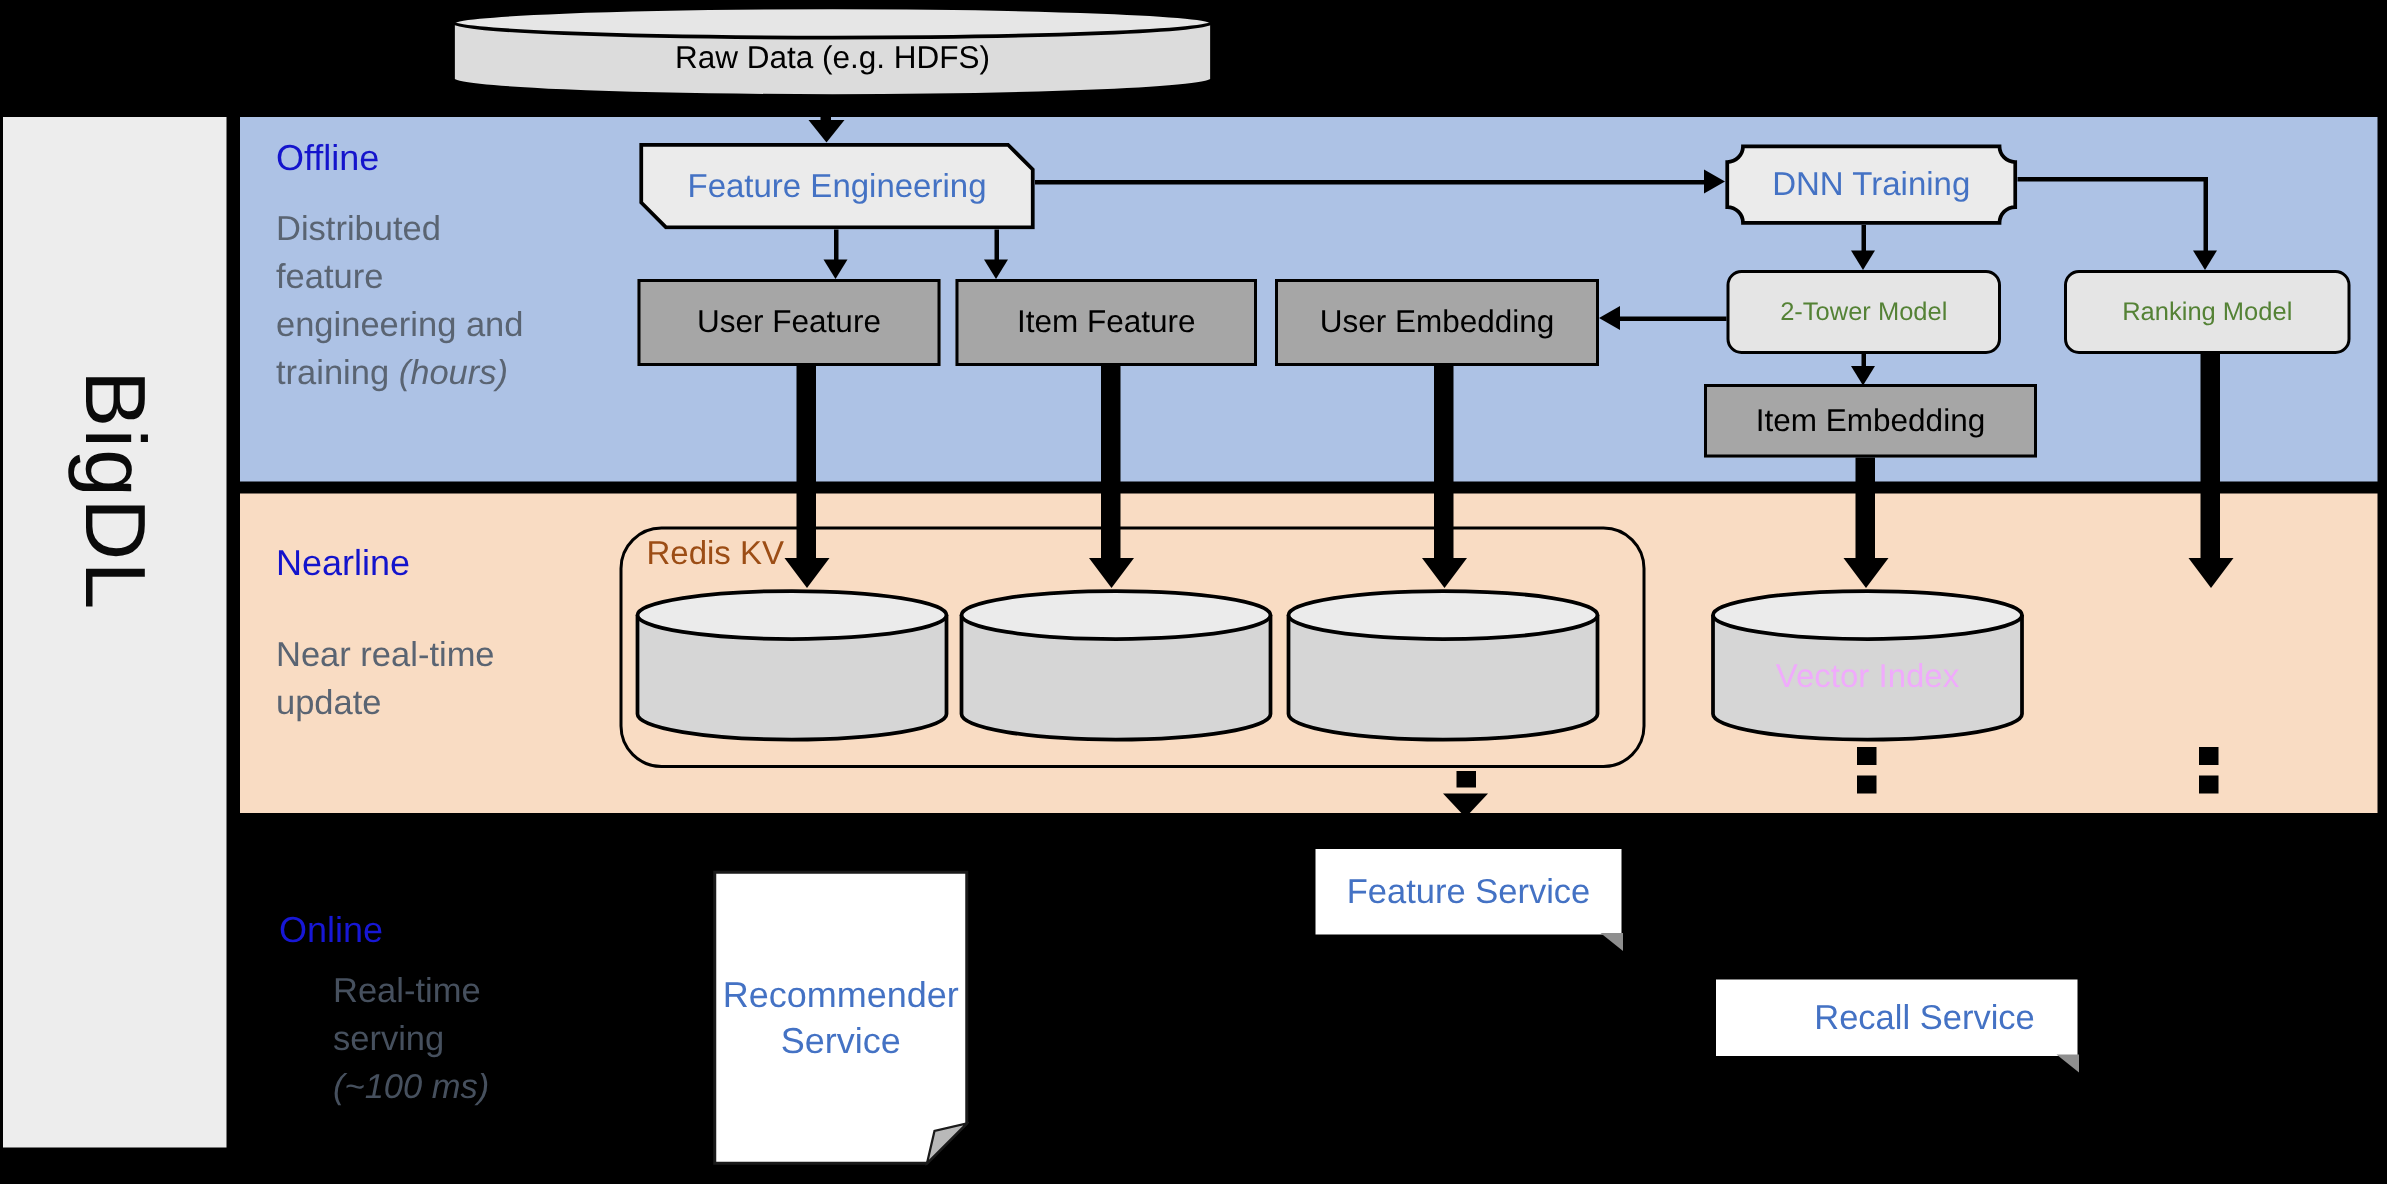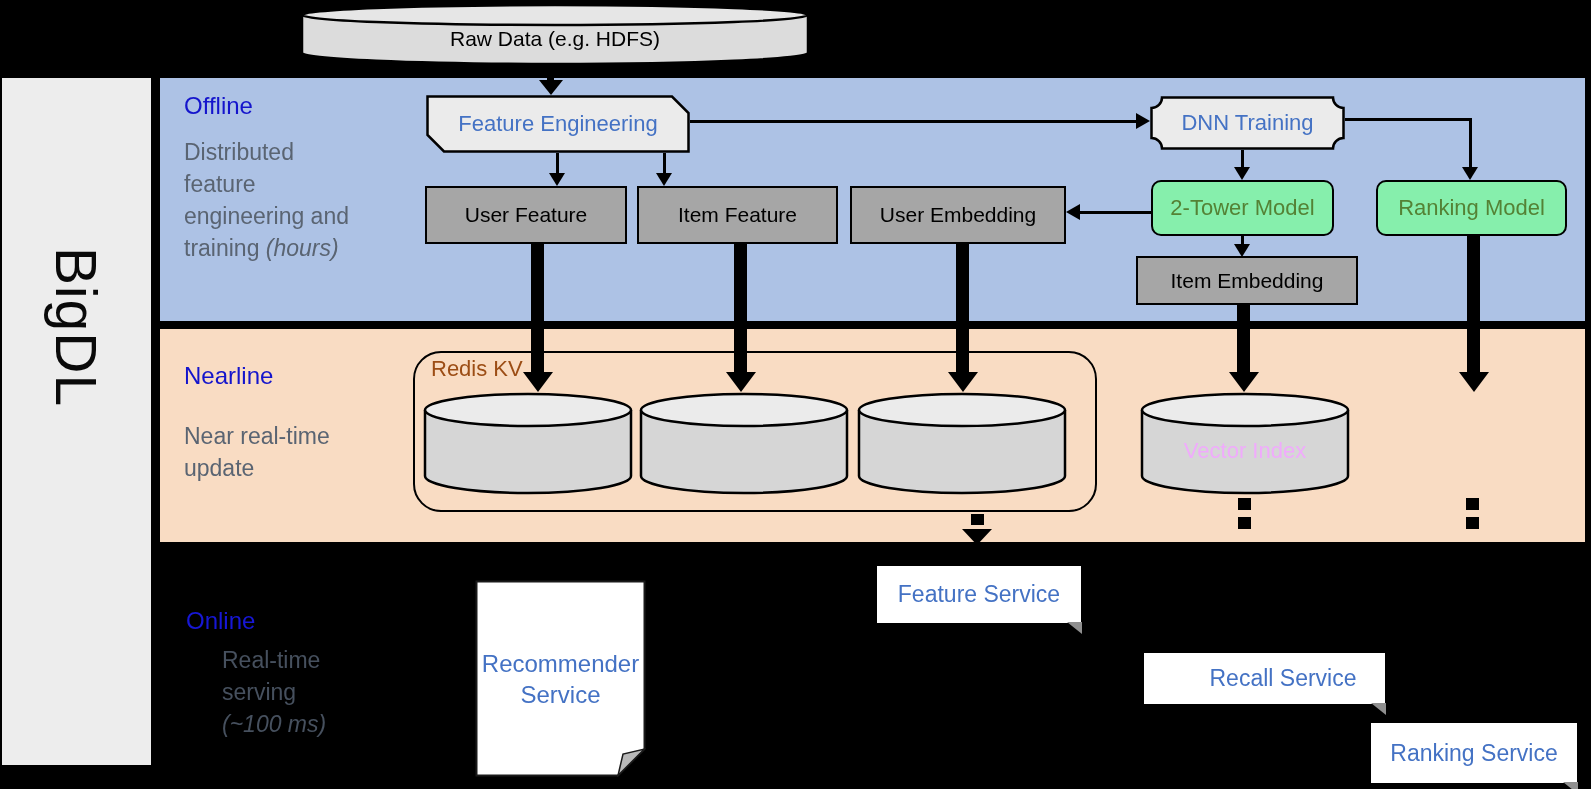--- a/index.html
+++ b/index.html
@@ -19,22 +19,22 @@
   .sec-title{font-size:24px;color:#1414cc;}
   .sec-desc{font-size:23px;color:#5a6472;line-height:32px;}
   .sec-desc .ln{white-space:pre-wrap;}
   .sec-desc i{font-style:italic;}
   .online-title{color:#1717d6;}
   .online-desc{color:#46505e;margin-left:36px;}
 
   
   .node{display:flex;align-items:center;justify-content:center;box-sizing:border-box;}
   .graybox{background:#a6a6a6;border:2.5px solid #000;font-size:21px;color:#000;}
-  .roundbox{background:#86efac;border:2.5px solid #000;border-radius:10px;
-            font-size:22px;color:#548235;}
+  .roundbox{background:#e5e5e5;border:2.5px solid #000;border-radius:10px;
+            font-size:17px;color:#548235;}
   .shape-label{position:absolute;left:0;top:0;width:100%;height:100%;display:flex;
                align-items:center;justify-content:center;font-size:22px;}
   .blue-label{color:#4472c4;}
   .brown-label{color:#f0abfc;}
 
   
   .stem{background:#000;}
   .head-down{width:0;height:0;border-left:8px solid transparent;border-right:8px solid transparent;
              border-top:13px solid #000;}
   .head-down.sm{border-left-width:12px;border-right-width:12px;border-top-width:15px;}
@@ -230,18 +230,14 @@
   <div class="abs svcbox" style="left:877px;top:566px;width:204px;height:57px;">
     <span>Feature Service</span>
     <div class="mini-fold"></div>
   </div>
 
   <div class="abs svcbox" style="left:1144px;top:653px;width:204px;height:51px;padding-left:37px;">
     <span>Recall Service</span>
     <div class="mini-fold"></div>
   </div>
 
-  <div class="abs svcbox" style="left:1371px;top:723px;width:206px;height:60px;">
-    <span>Ranking Service</span>
-    <div class="mini-fold"></div>
-  </div>
 
 </div>
 
 </body></html>

